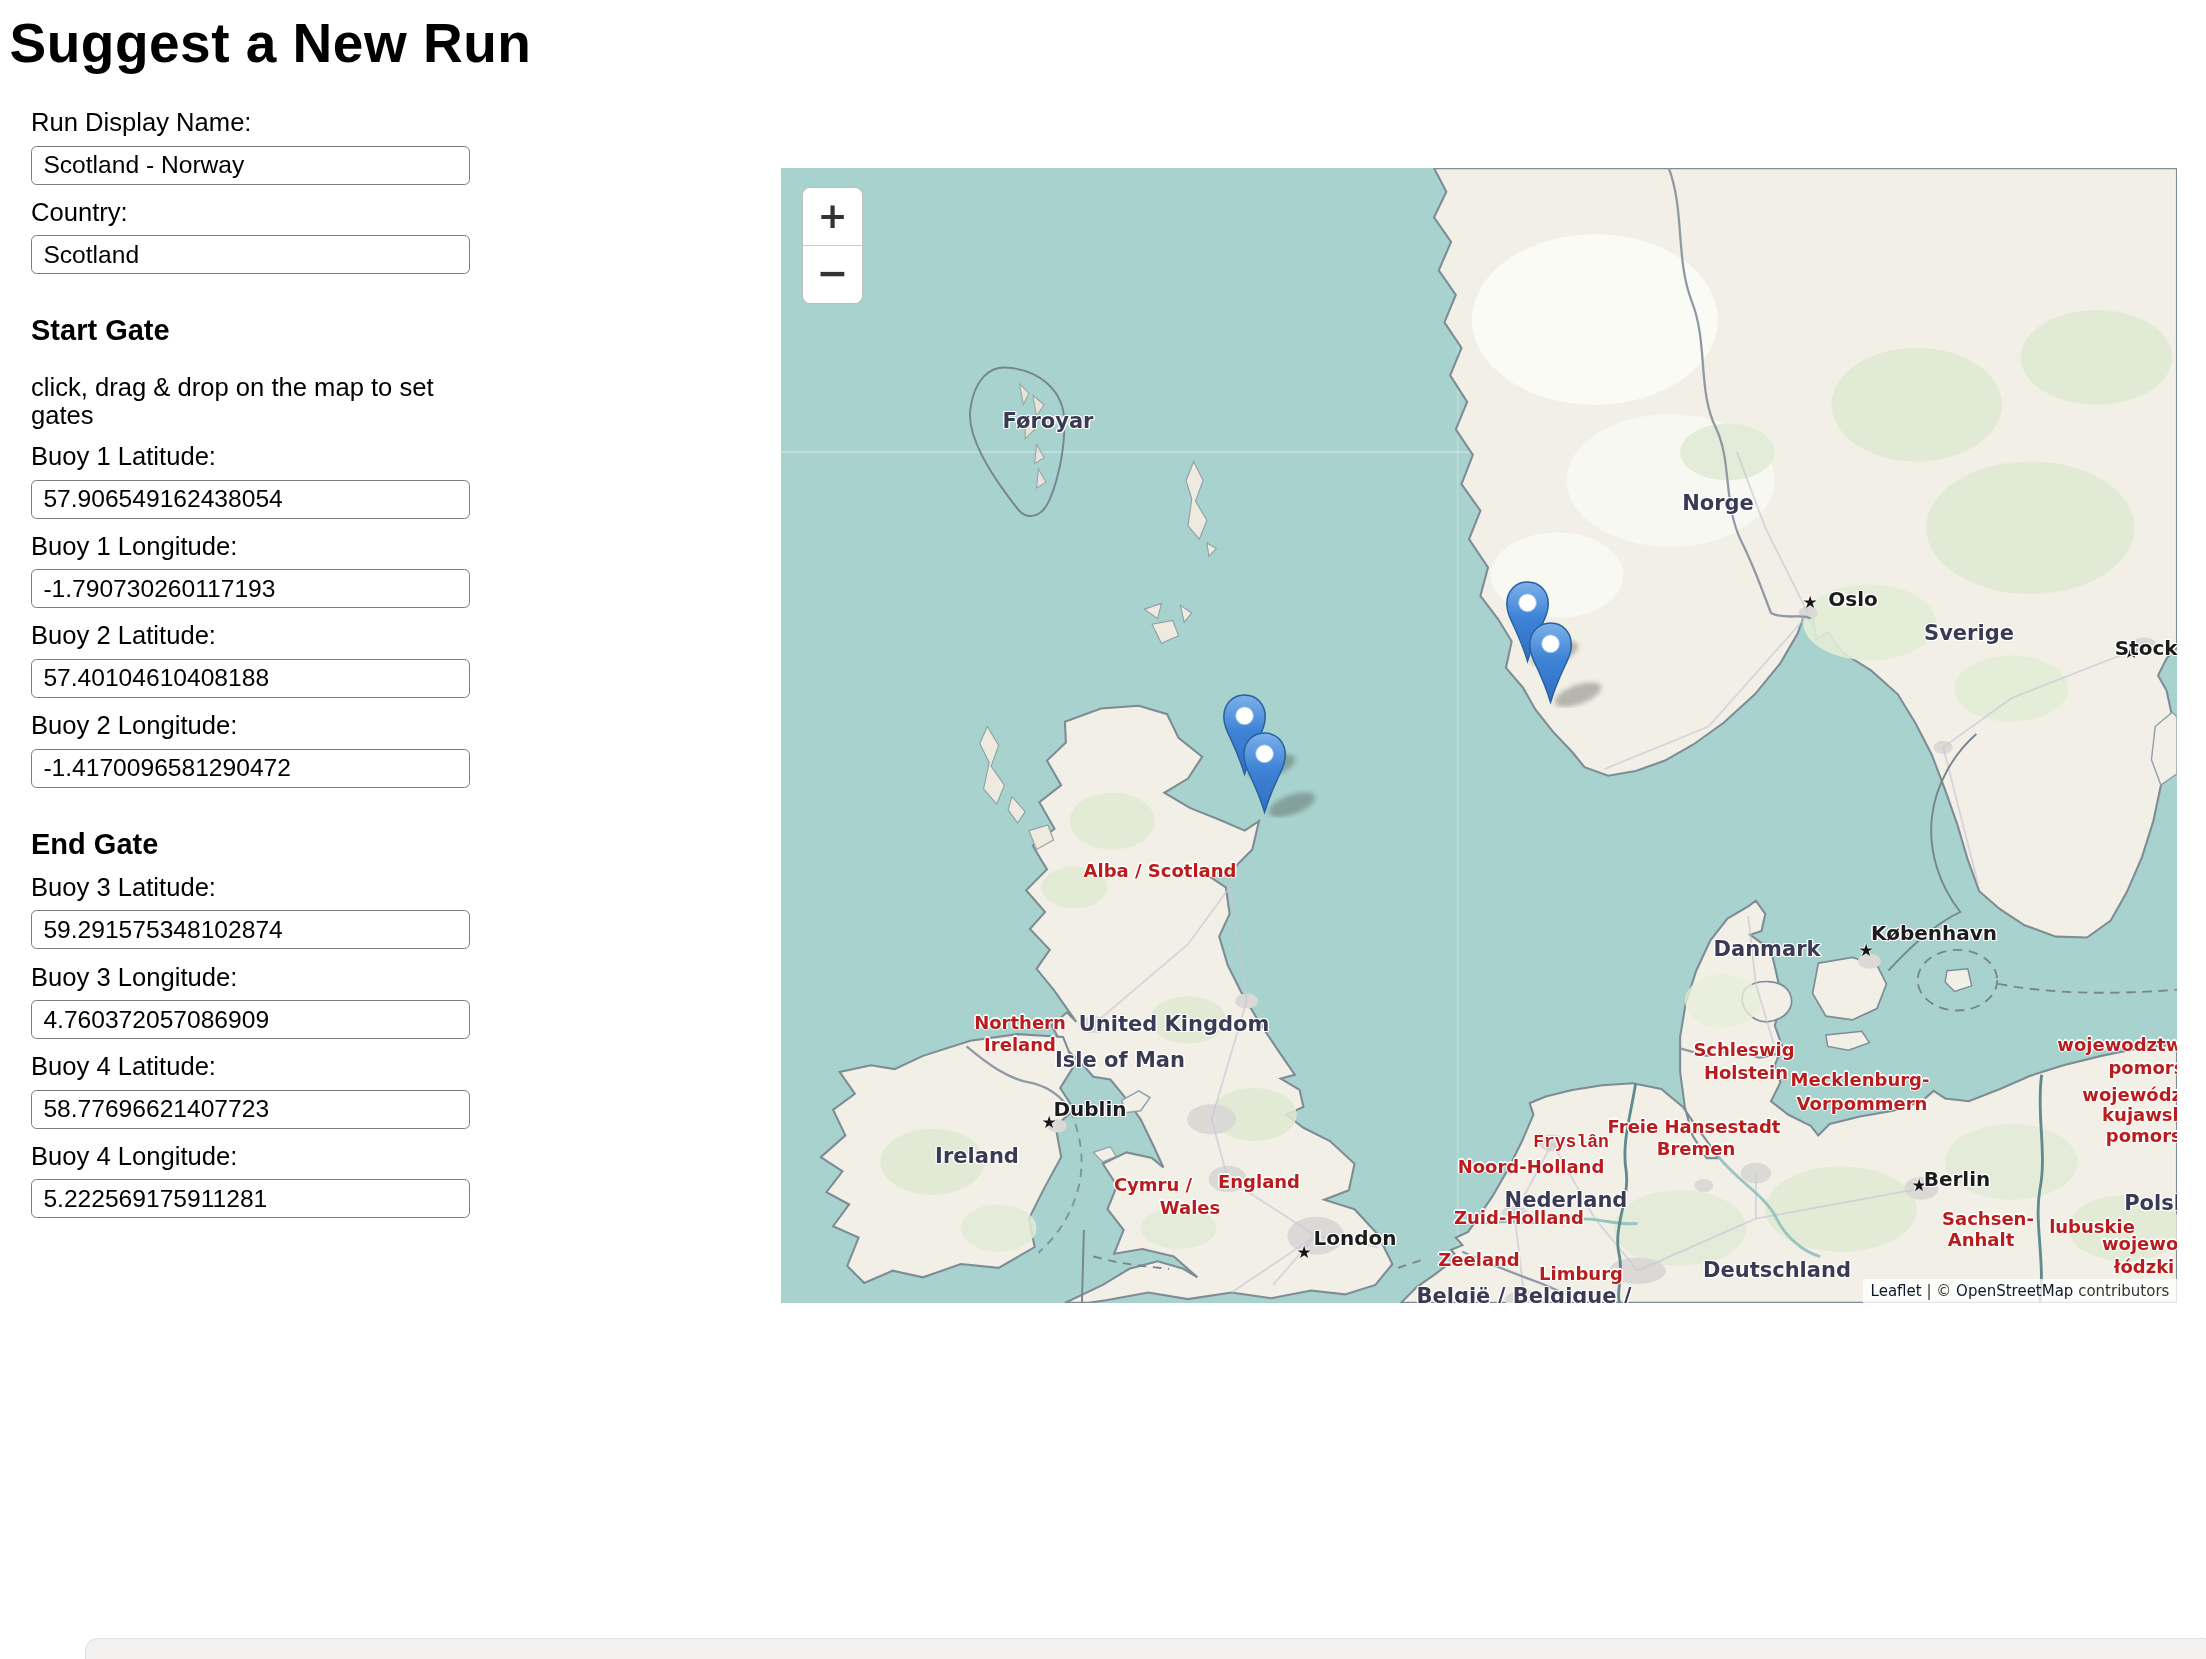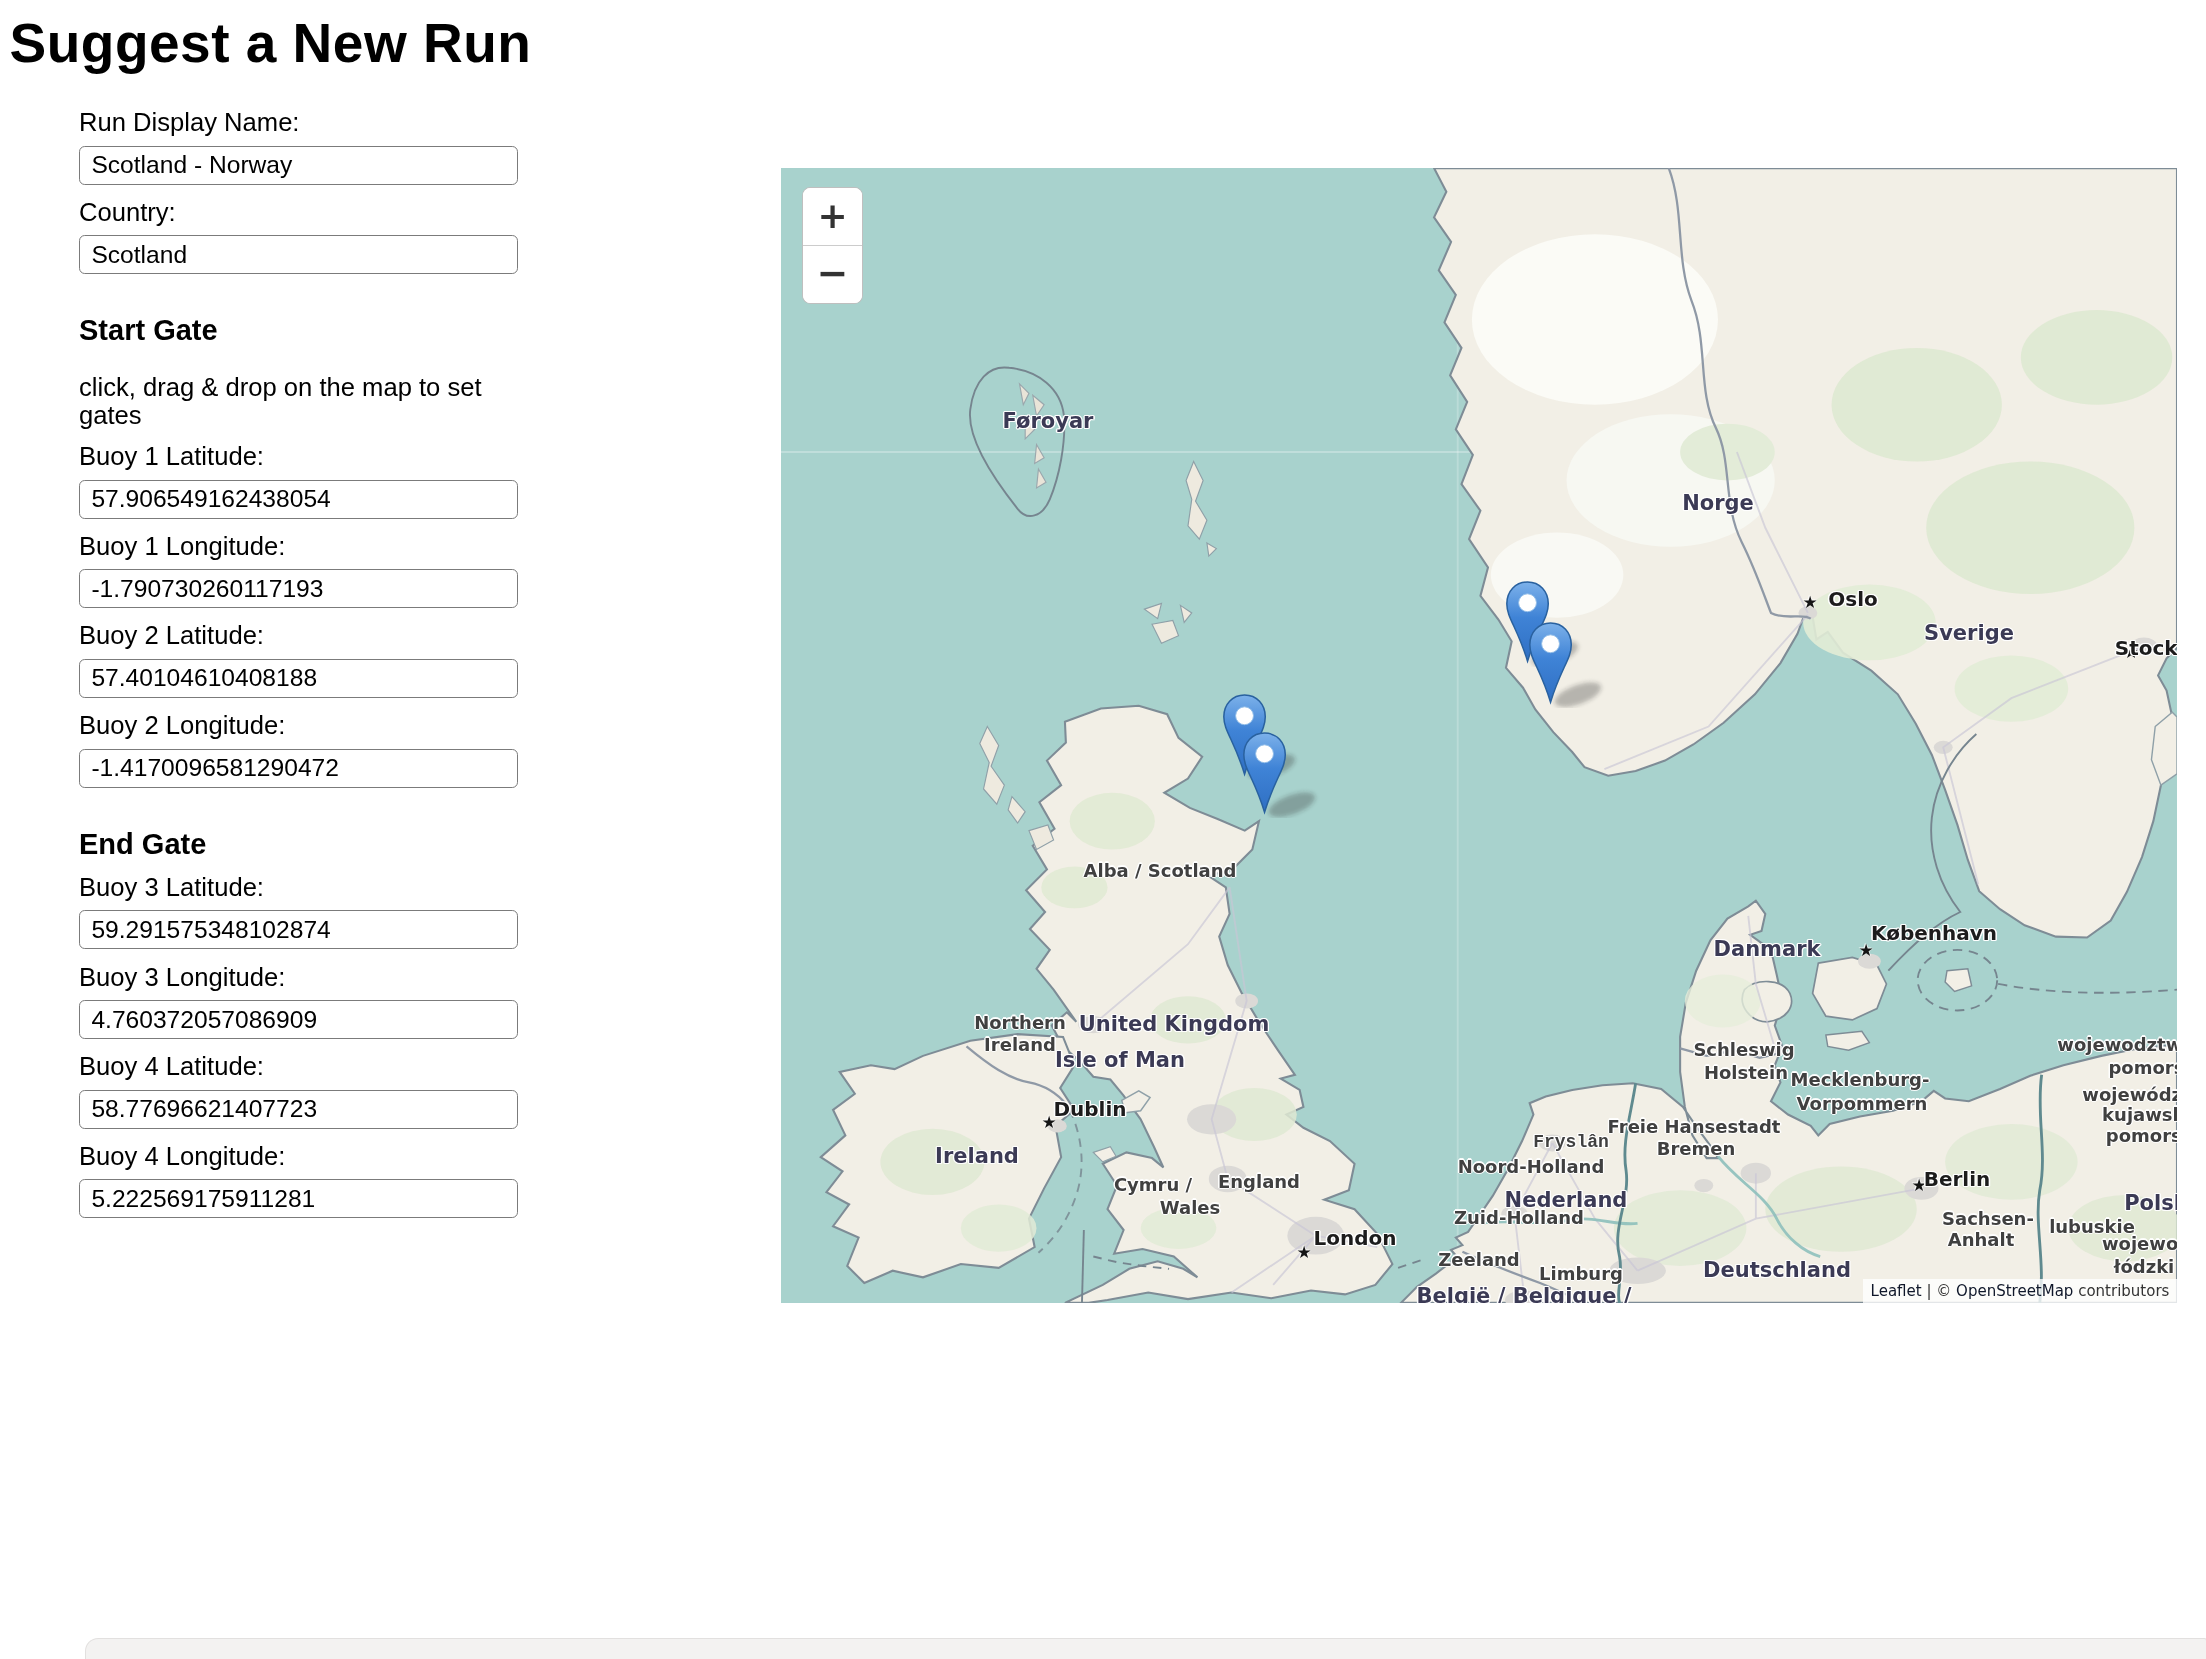--- a/index.html
+++ b/index.html
@@ -1,21 +1,21 @@
 <!DOCTYPE html>
 <html style="font-size:15px"><head>
 <meta charset="utf-8">
 <style>
   html,body{margin:0;padding:0;}
   body{
     width:2207px;height:1660px;position:relative;overflow:hidden;background:#ffffff;
     font-family:"Liberation Sans",sans-serif;color:#000;
   }
   h1.page-title{font-size:55px;font-weight:bold;margin:0;position:absolute;left:9.5px;top:11.4px;letter-spacing:0.5px;}
-  .form-col{position:absolute;left:31px;top:95px;width:439px;margin-left:48px;}
+  .form-col{position:absolute;left:31px;top:95px;width:439px;}
   .field-label{font-size:25.6px;margin:13.2px 0 8.5px 0;line-height:29px;}
   input.field-input{
     display:block;width:100%;box-sizing:border-box;height:39px;border:1.9px solid #7b7b7b;border-radius:5.7px;
     font-size:24.6px;padding:0 11.4px;color:#000;background:#fff;font-family:"Liberation Sans",sans-serif;margin:0 0 3.8px 0;
   }
   h2.gate-heading{font-size:29px;font-weight:bold;margin:40px 0 0 0;line-height:32px;}
   p.hint{font-size:25.6px;margin:26.5px 0 1.9px 0;line-height:28px;}
 
   
   .map{
@@ -25,21 +25,21 @@
   .map svg.base{position:absolute;left:0;top:0;}
   .map-labels{position:absolute;left:0;top:0;width:100%;height:100%;}
   .map-label{
     position:absolute;transform:translate(-50%,-50%);white-space:nowrap;pointer-events:none;
     font-family:"DejaVu Sans",sans-serif;
     text-shadow:1.4px 0 0 rgba(255,255,255,.9),-1.4px 0 0 rgba(255,255,255,.9),0 1.4px 0 rgba(255,255,255,.9),
       0 -1.4px 0 rgba(255,255,255,.9),0.9px 0.9px 0 rgba(255,255,255,.85),-0.9px -0.9px 0 rgba(255,255,255,.85),
       0.9px -0.9px 0 rgba(255,255,255,.85),-0.9px 0.9px 0 rgba(255,255,255,.85);
   }
   .map-label.country{font-weight:bold;font-size:21px;color:#3b3a55;}
-  .map-label.region{font-weight:600;font-size:18px;color:#404040;}
+  .map-label.region{font-weight:600;font-size:18px;color:#b91c1c;}
   .map-label.city{font-weight:bold;font-size:20px;color:#1c1c1c;}
   .map-star{position:absolute;transform:translate(-50%,-50%);font-size:17px;color:#151515;line-height:17px;
     font-family:"DejaVu Sans",sans-serif;
     text-shadow:0.9px 0.9px 0 rgba(255,255,255,.8),-0.9px -0.9px 0 rgba(255,255,255,.8);}
   .marker{position:absolute;width:81px;height:87px;pointer-events:auto;}
 
   .zoom-ctl{
     position:absolute;left:21px;top:19px;width:59px;background:#fff;
     border:1.9px solid rgba(0,0,0,0.25);border-radius:8.5px;overflow:hidden;z-index:40;
   }

